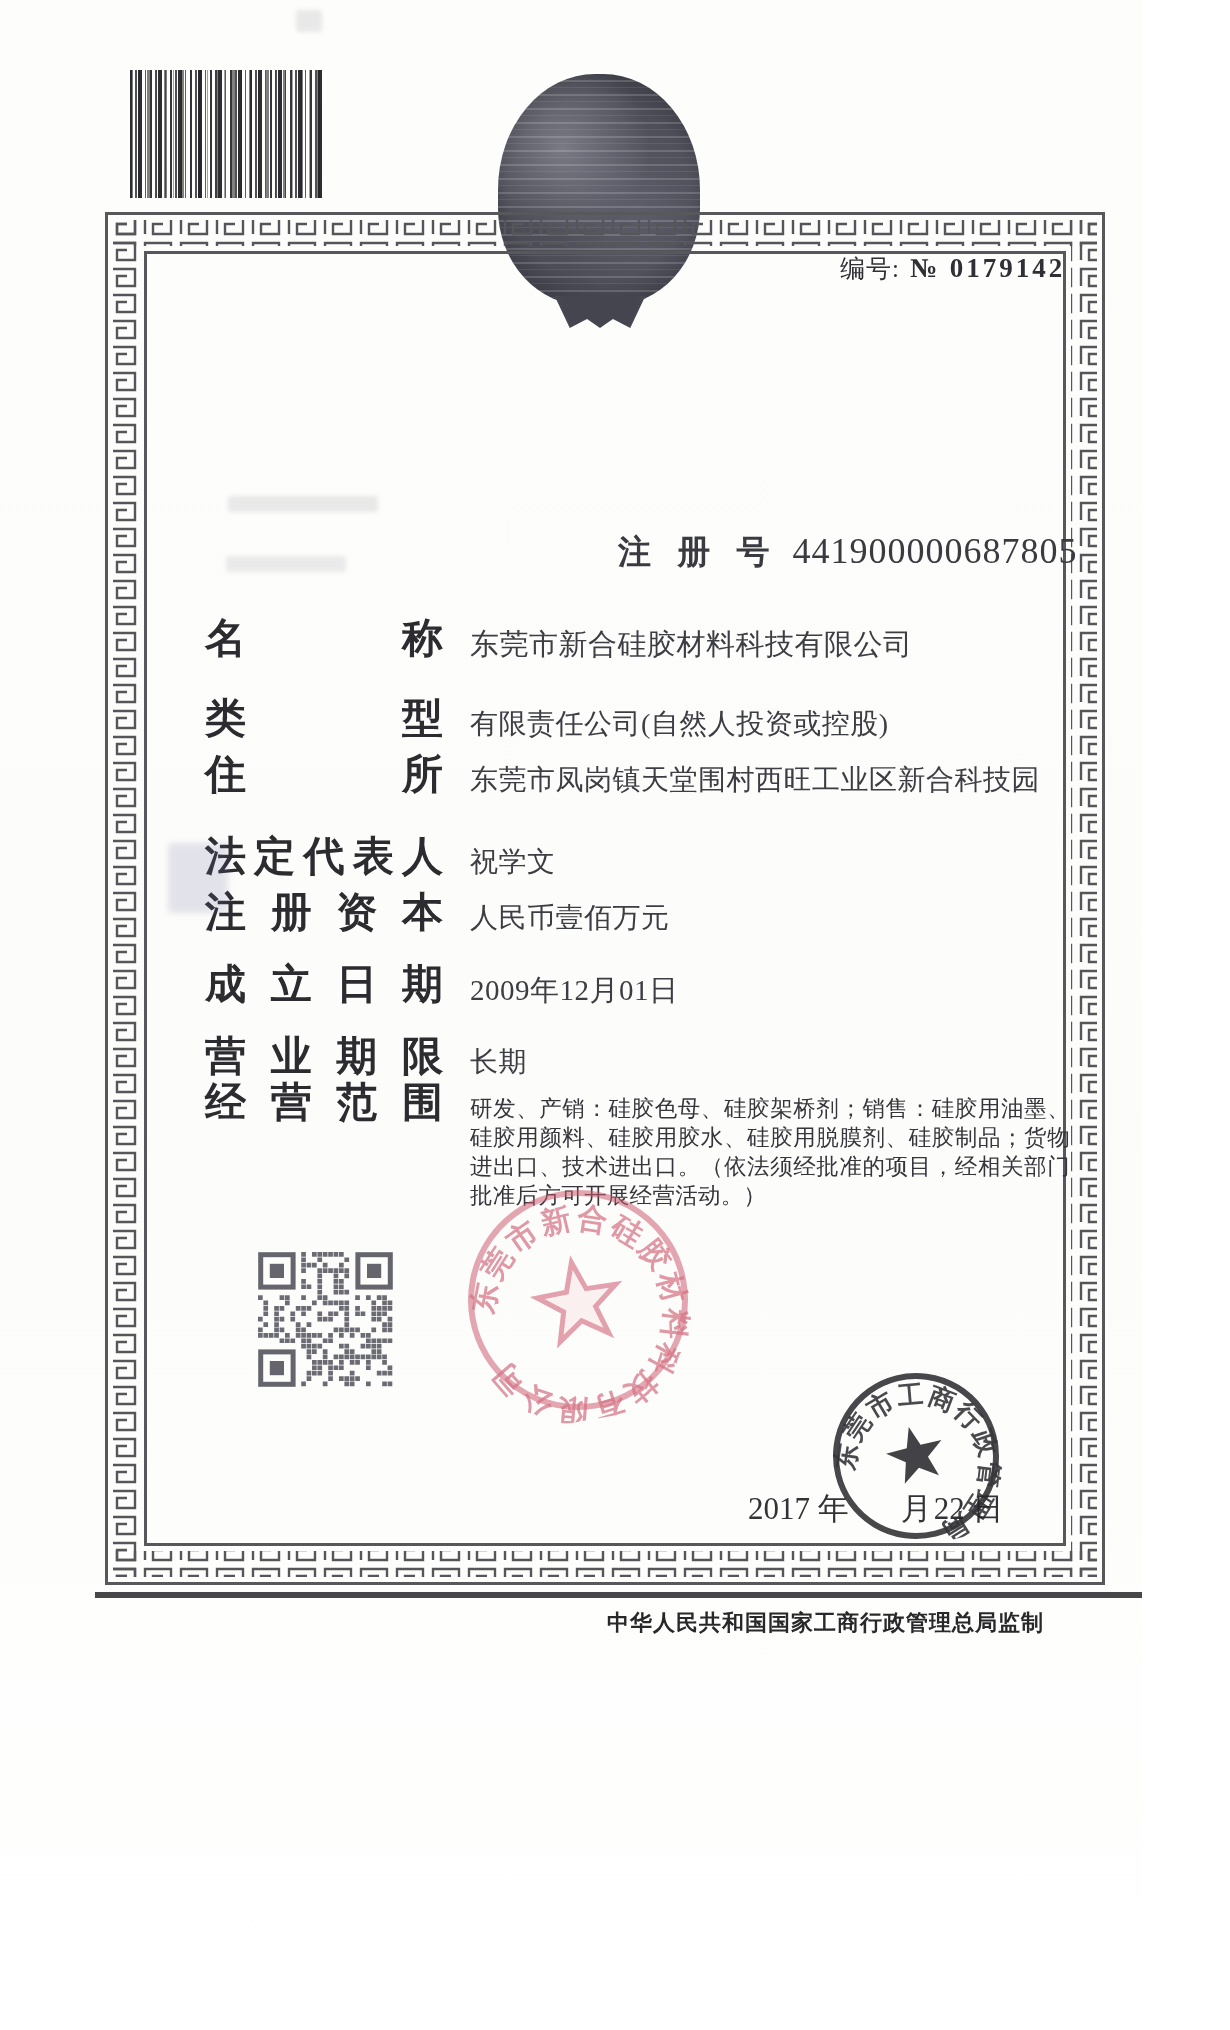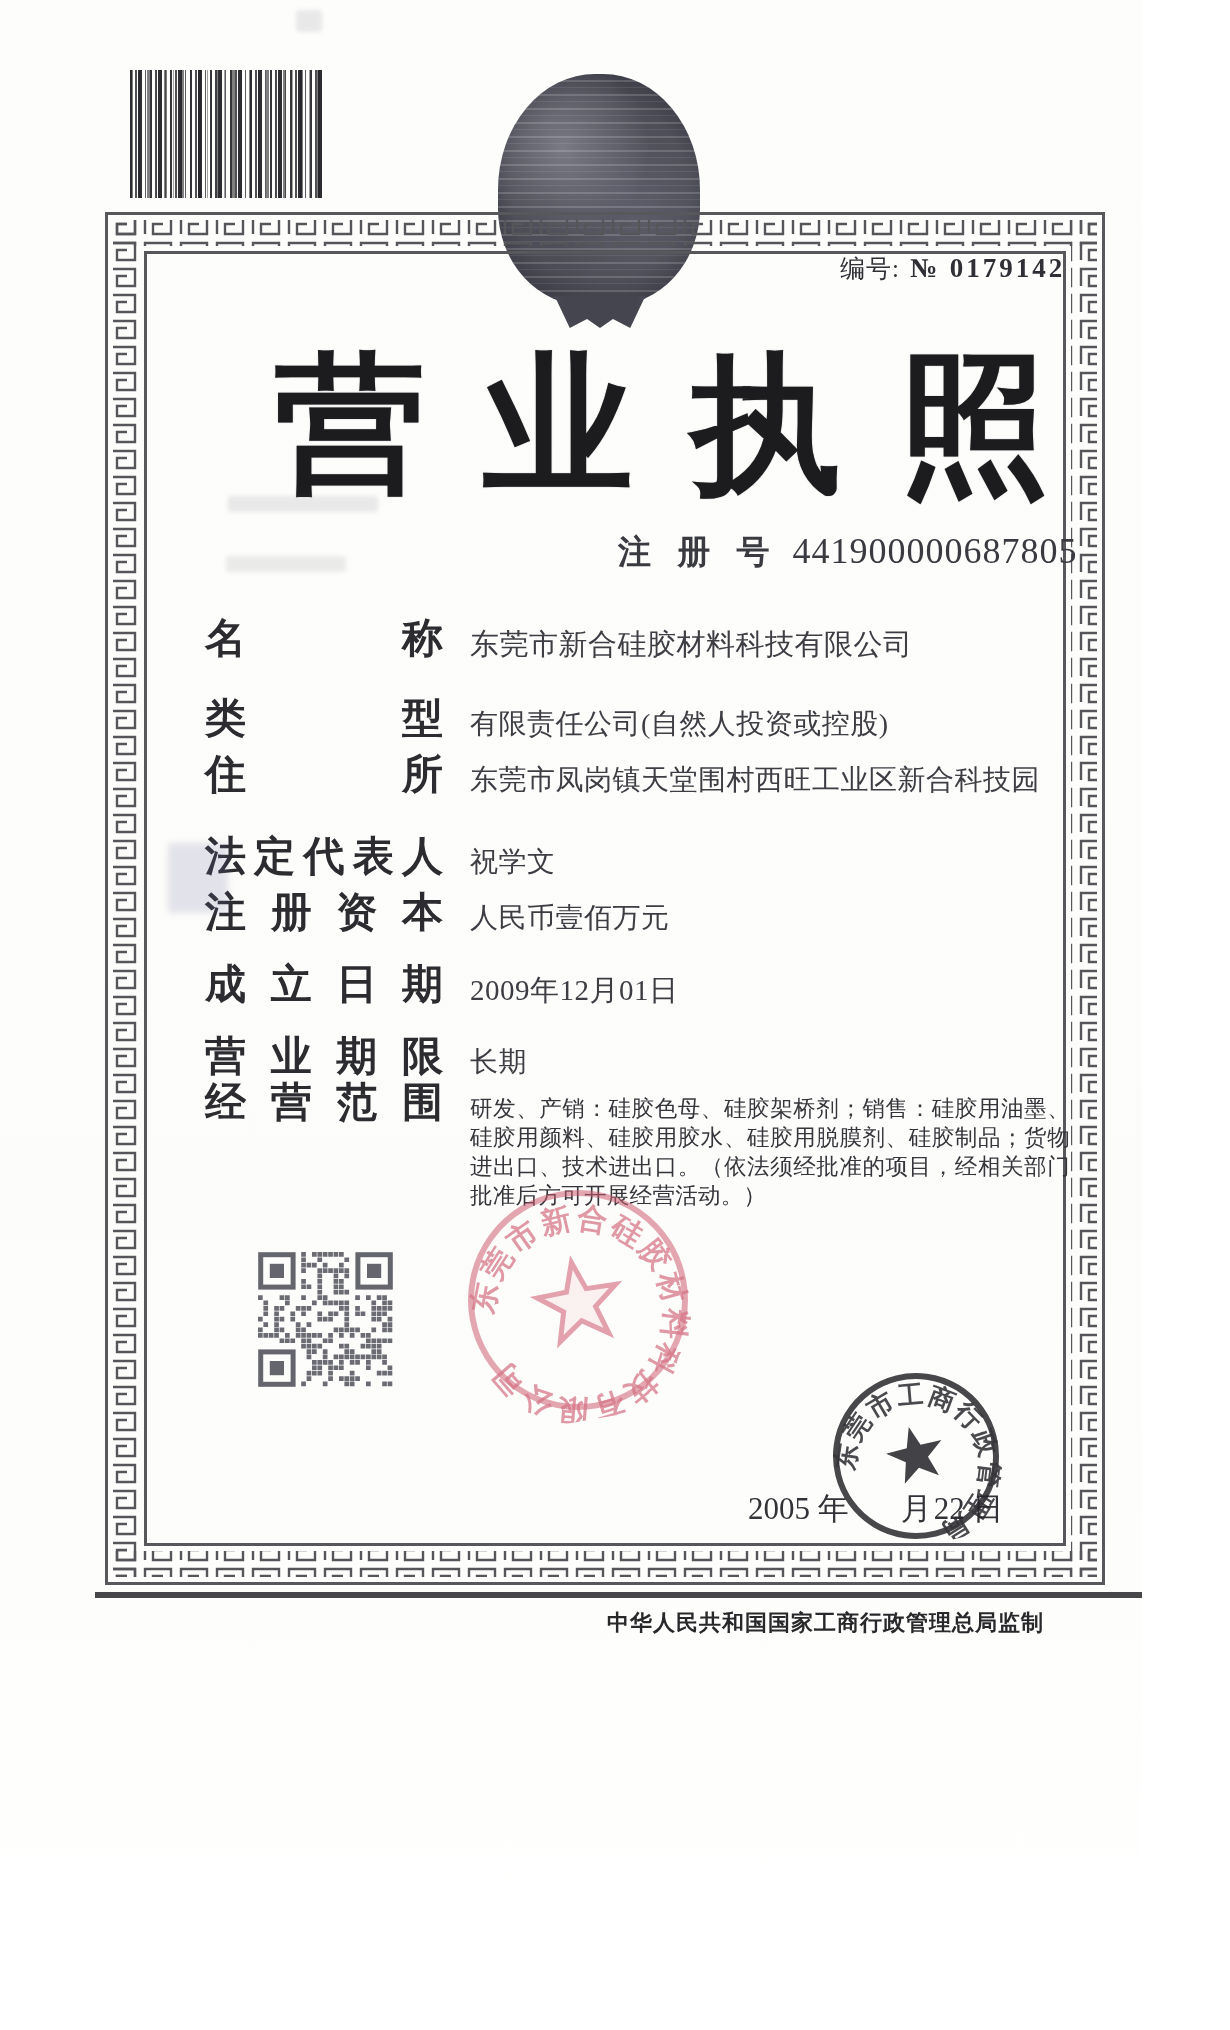--- a/index.html
+++ b/index.html
@@ -102,21 +102,20 @@
     <rect x="8" y="1339" width="984" height="26" fill="url(#meander)"></rect>
     <rect x="8" y="8" width="26" height="1357" fill="url(#meander)"></rect>
     <rect x="966" y="8" width="26" height="1357" fill="url(#meander)"></rect>
     <rect x="40.5" y="40.5" width="919" height="1292" fill="none" stroke="#57575c" stroke-width="3"></rect>
   </svg>
 
   <div class="serial">
     <span>编号:</span><span class="no">№ 0179142</span>
   </div>
 
-  <div class="cert-title">营业执照</div>
 
   <div class="regrow">
     <span class="lab">注 册 号</span><span class="num">441900000687805</span>
   </div>
 
   <div class="fields">
     <div class="frow" style="top:616px">
       <div class="f-label">
           <span>名</span>
           <span>称</span>
@@ -205,21 +204,21 @@
     <defs>
         <path id="rs-path" d="M 34,120 A 86,86 0 1 1 33.9,120.6" fill="none"></path>
       </defs>
     <text font-size="30" fill="#cd5a70" opacity=".72" letter-spacing="3" font-weight="600">
       <textPath href="#rs-path">东莞市新合硅胶材料科技有限公司</textPath>
     </text>
   </svg>
 
 
   <div class="issue-date">
-    <span class="y">2005 年</span><span class="m">月</span><span class="d">22 日</span>
+    <span class="y">2017 年</span><span class="m">月</span><span class="d">22 日</span>
   </div>
 
   <svg class="black-seal" viewBox="0 0 180 180">
     <circle cx="90" cy="90" r="80" fill="none" stroke="#222227" stroke-width="6" opacity=".9"></circle>
     <path d="M90,60 L97.1,80.3 L118.5,80.7 L101.4,93.7 L107.6,114.3 L90,102 L72.4,114.3 L78.6,93.7 L61.5,80.7 L82.9,80.3 Z" fill="#222227" opacity=".92"></path>
     <defs>
         <path id="bs-path" d="M 27,90 A 63,63 0 1 1 26.9,90.6" fill="none"></path>
       </defs>
     <text font-size="26" fill="#26262b" opacity=".9" letter-spacing="2" font-weight="700">
       <textPath href="#bs-path">东莞市工商行政管理局</textPath>

